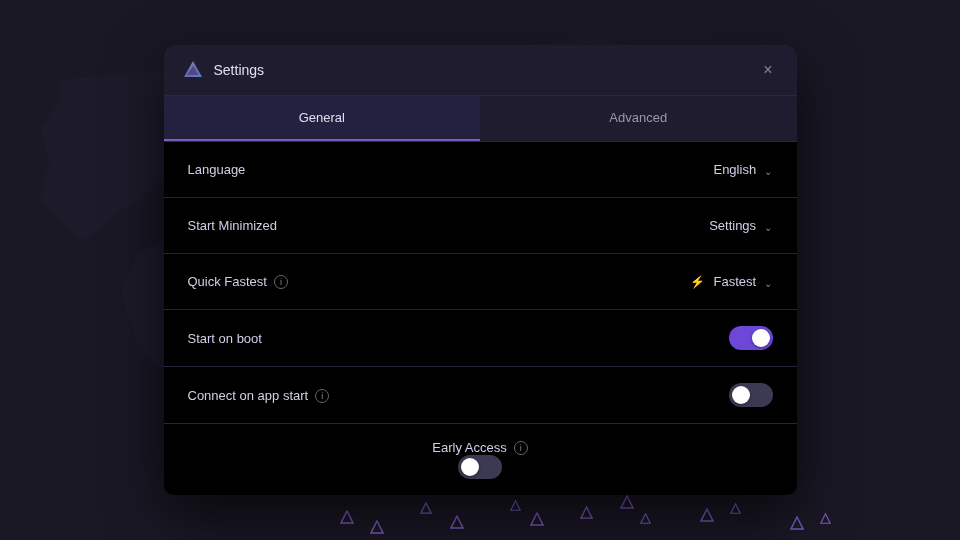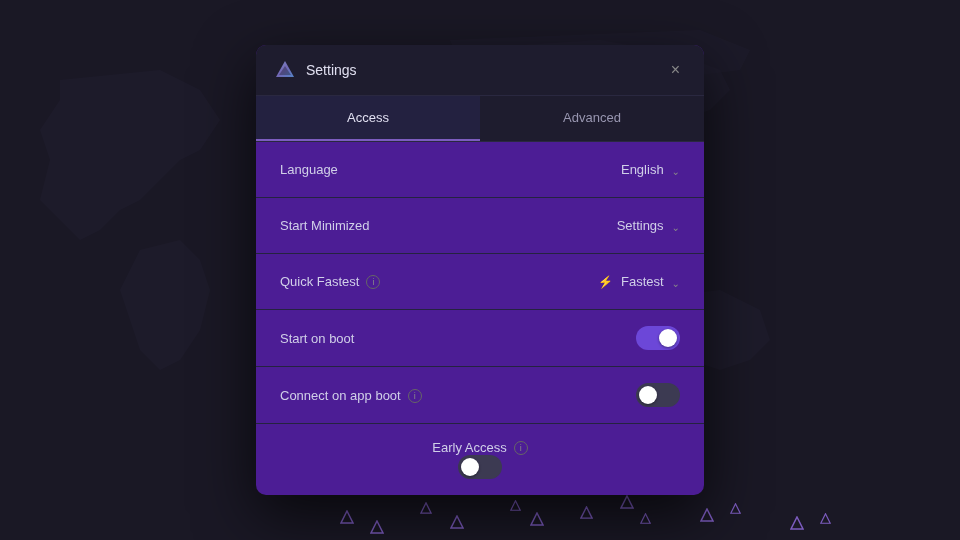--- a/index.html
+++ b/index.html
@@ -37,22 +37,22 @@
     .modal-overlay {
       position: absolute;
       inset: 0;
       display: flex;
       align-items: center;
       justify-content: center;
     }
 
     
     .settings-window {
-      width: 448px;
-      background: #4c1d95;
+      width: 633px;
+      background: #000000;
       border-radius: 10px;
       box-shadow: 0 20px 60px rgba(0,0,0,0.7);
       overflow: hidden;
       position: relative;
     }
 
     
     .title-bar {
       display: flex;
       align-items: center;
@@ -317,21 +317,21 @@
           </defs>
           <polygon points="11,2 20,18 2,18" fill="url(#logoGrad)" opacity="0.9"></polygon>
           <polygon points="11,7 17,16 5,16" fill="rgba(0,0,0,0.3)"></polygon>
         </svg>
         <span class="title-text">Settings</span>
       </div>
       <button class="close-btn">×</button>
     </div>
 
     <div class="tabs" id="tabs-container">
-        <div class="tab active">Access</div>
+        <div class="tab active">General</div>
         <div class="tab">Advanced</div>
       </div>
 
     <div class="content" id="settings-content">
         <div class="setting-row">
           <div class="setting-label">
             <span>Language</span>
           </div>
           <div class="dropdown">
             <span class="dropdown-value">English</span>
@@ -364,21 +364,21 @@
           </div>
           <label class="toggle">
             <input type="checkbox" checked="" style="">
             <div class="toggle-track on">
               <div class="toggle-thumb"></div>
             </div>
           </label>
         </div>
         <div class="setting-row">
           <div class="setting-label">
-            <span>Connect on app boot</span>
+            <span>Connect on app start</span>
             <span class="info-icon">i</span>
           </div>
           <label class="toggle">
             <input type="checkbox" style="">
             <div class="toggle-track off">
               <div class="toggle-thumb"></div>
             </div>
           </label>
         </div>
         <div class="setting-row">

